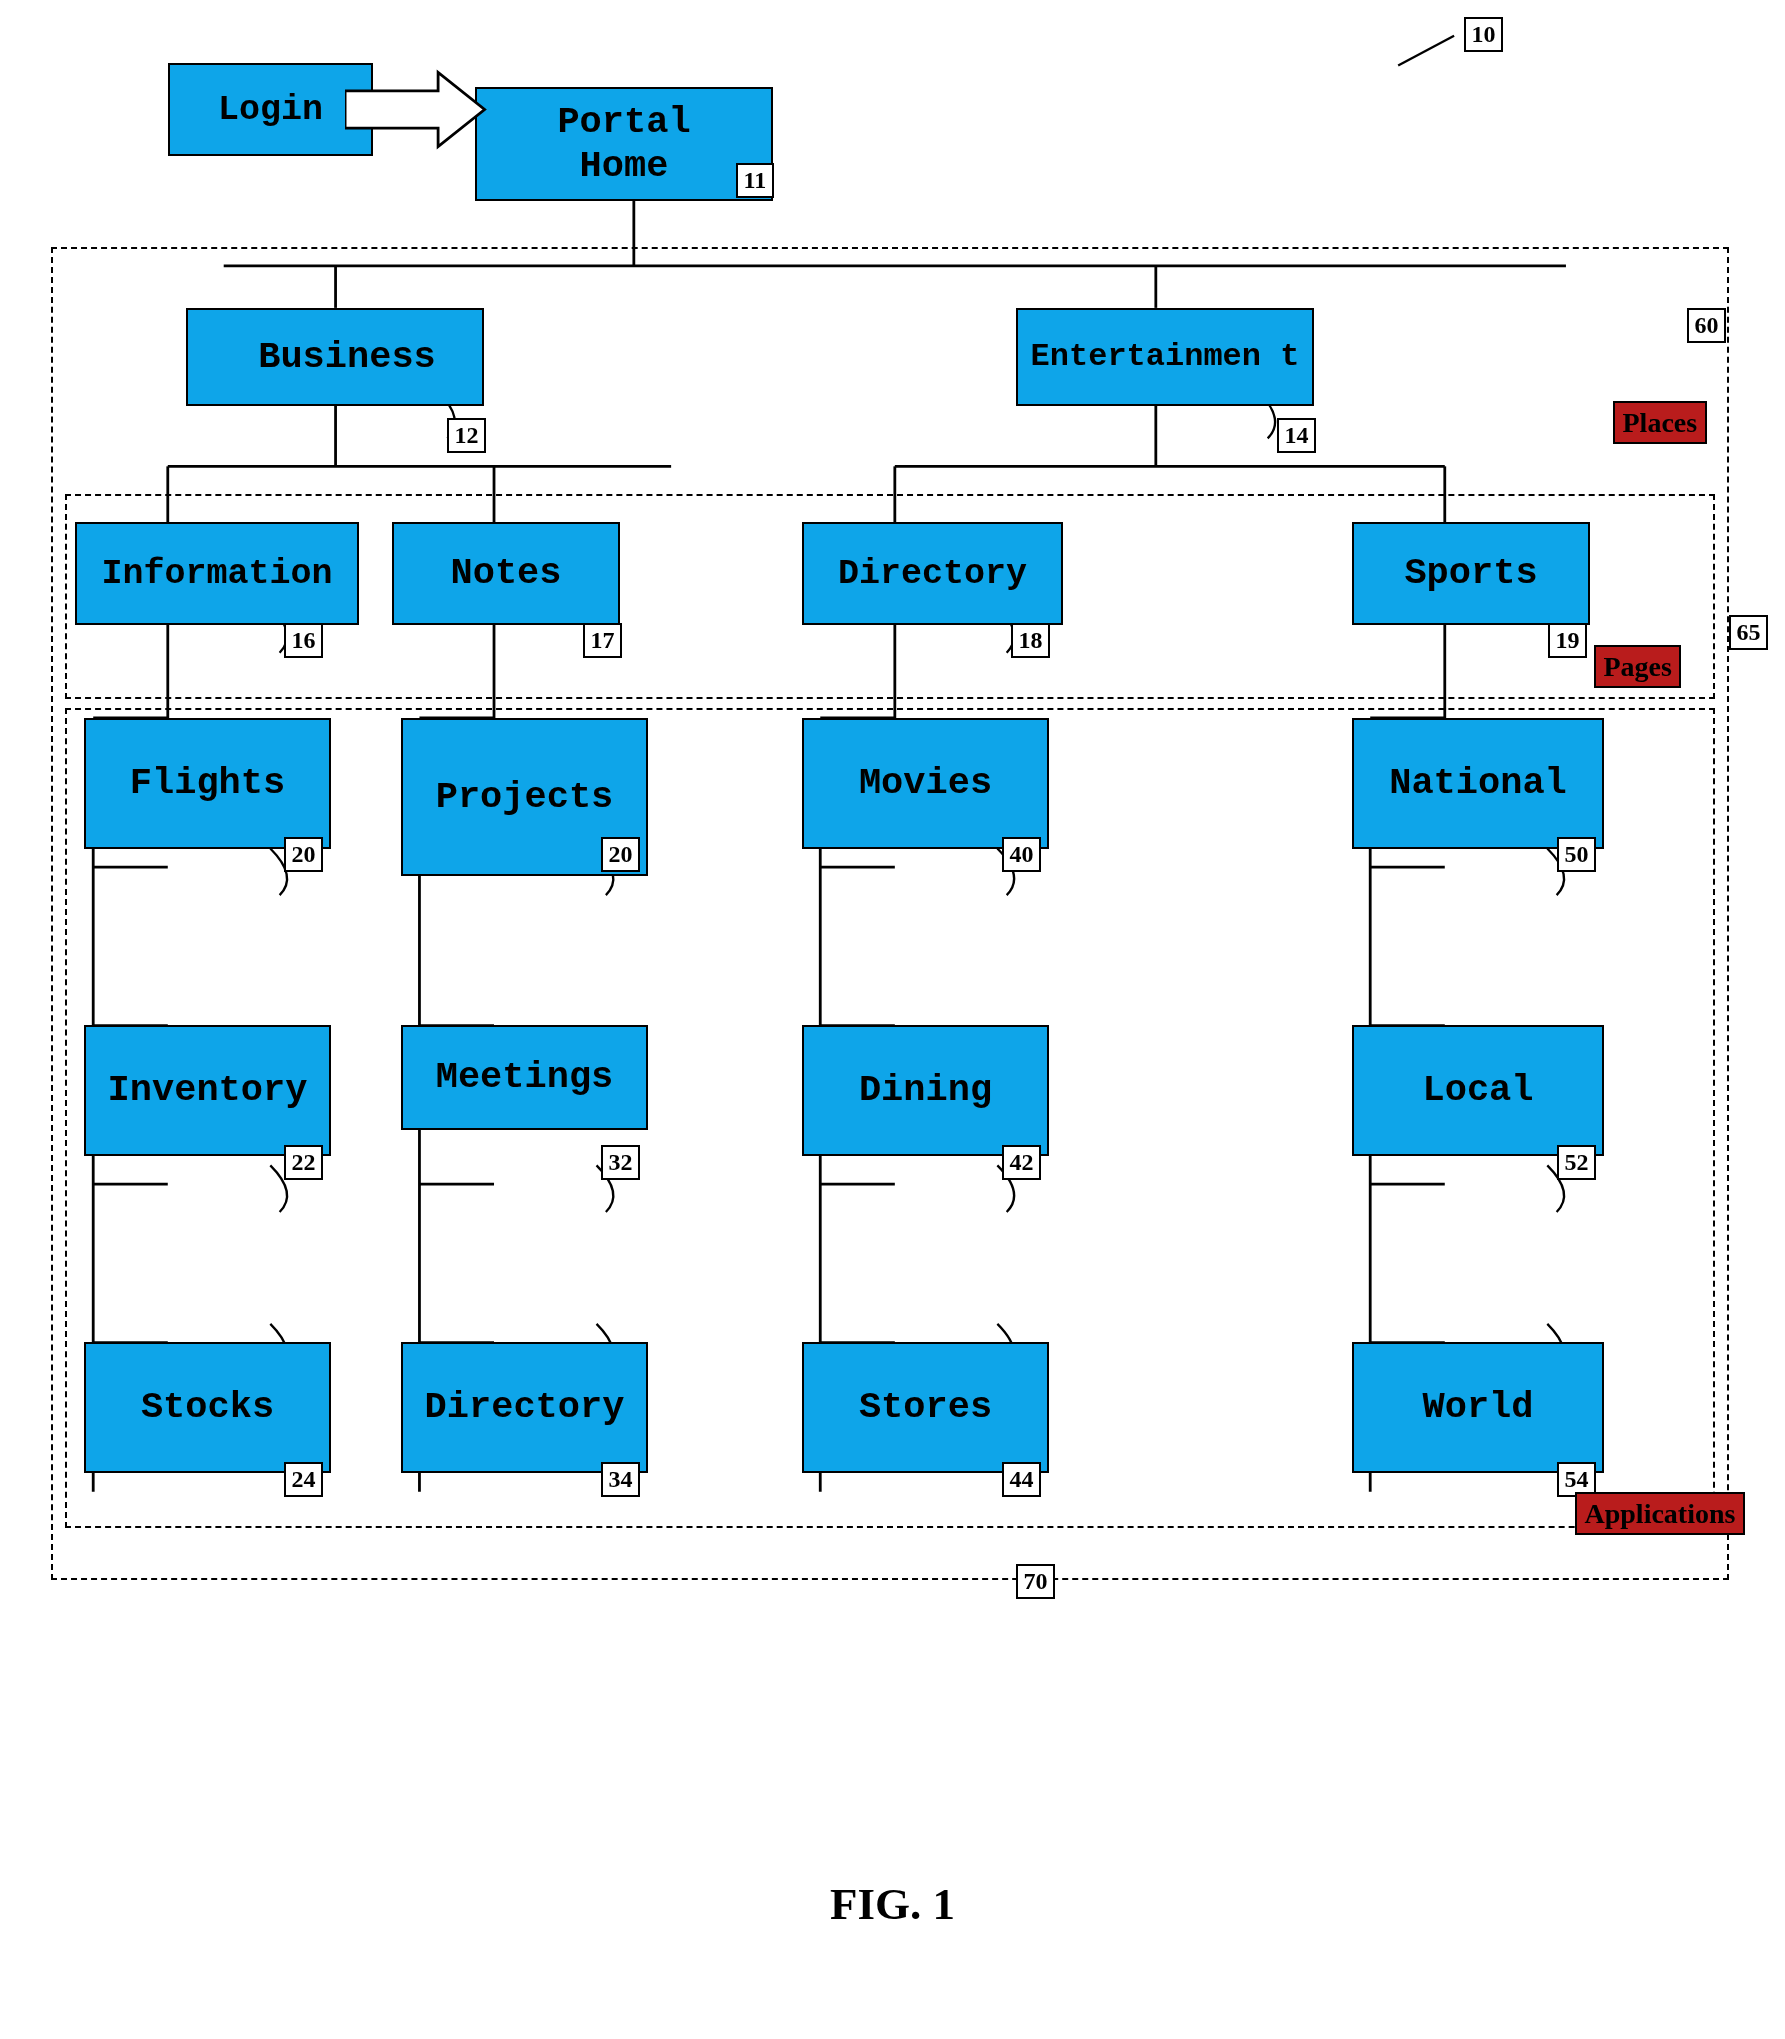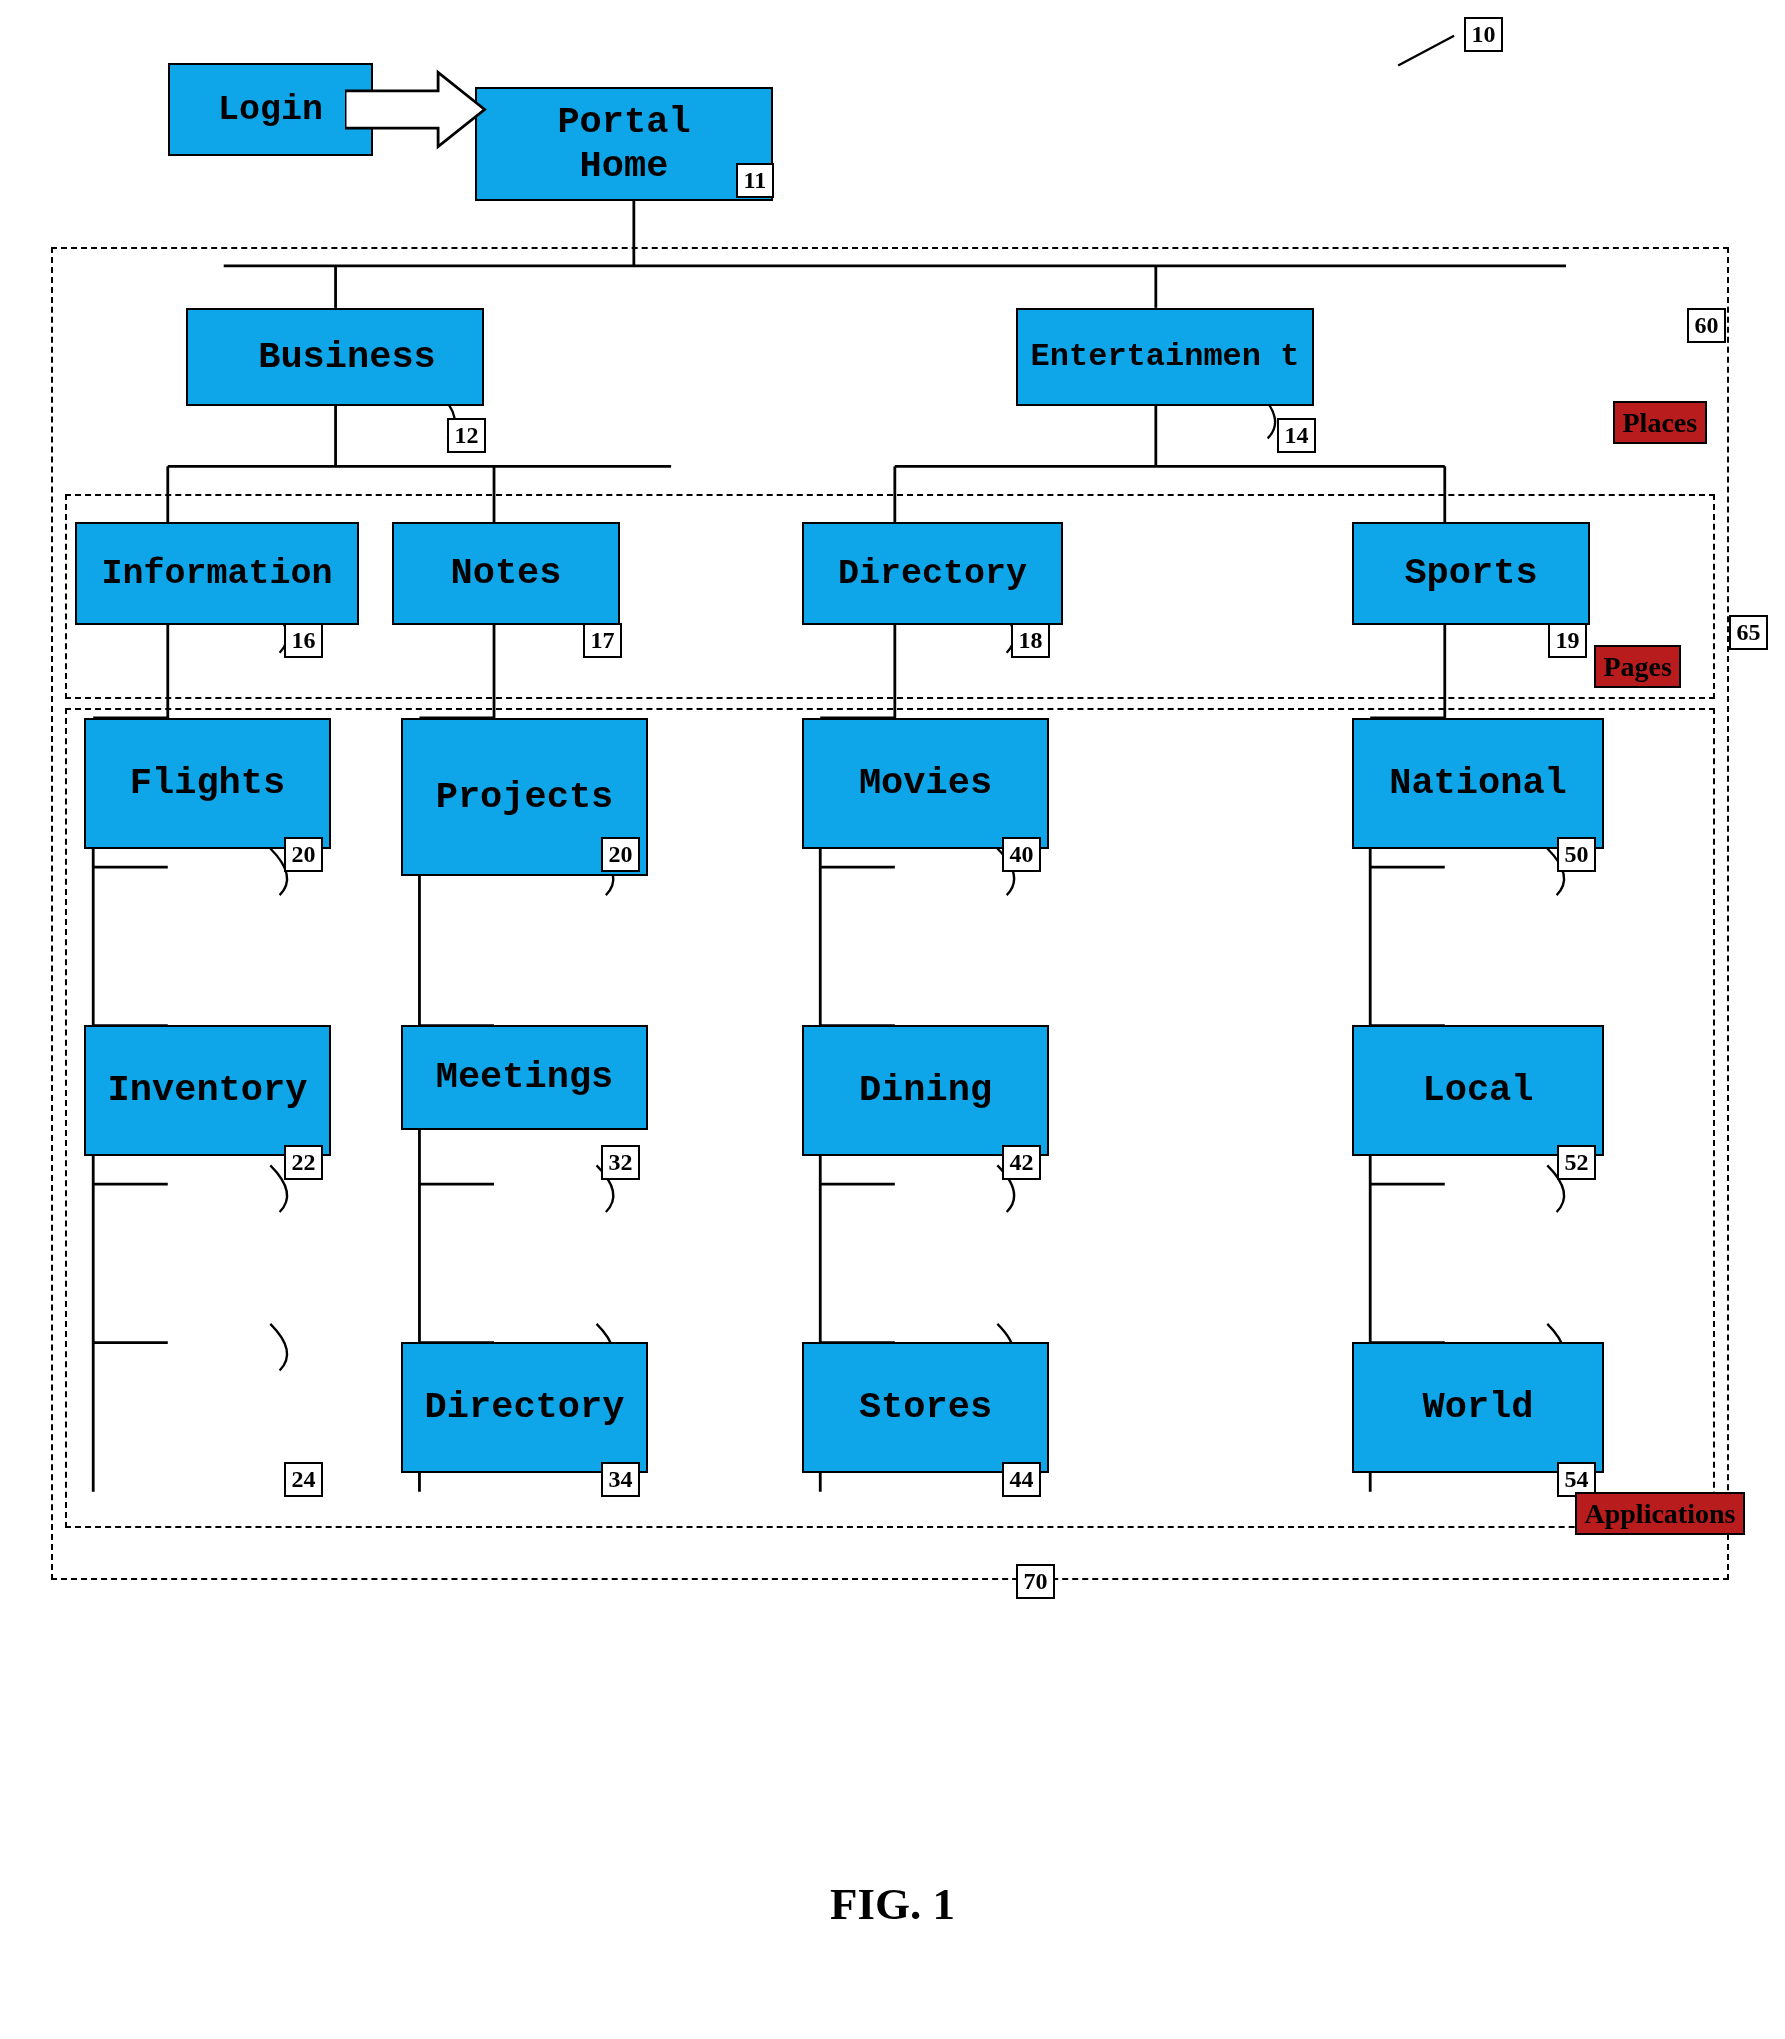--- a/index.html
+++ b/index.html
@@ -266,20 +266,23 @@
   </div>
 
   <div class="ref-num" style="left:284px; top:837px;">20</div>
 
   <div class="box" style="left:84px; top:1025px; width:247px; height:131px; font-size:37px;">
     Inventory
   </div>
 
   <div class="ref-num" style="left:284px; top:1145px;">22</div>
 
+  <div class="box" style="left:84px; top:1342px; width:247px; height:131px; font-size:37px;">
+    Stocks
+  </div>
 
   <div class="ref-num" style="left:284px; top:1462px;">24</div>
 
   <div class="box" style="left:401px; top:718px; width:247px; height:158px; font-size:37px;">
     Projects
   </div>
 
   <div class="ref-num" style="left:601px; top:837px;">20</div>
 
   <div class="box" style="left:401px; top:1025px; width:247px; height:105px; font-size:37px;">

